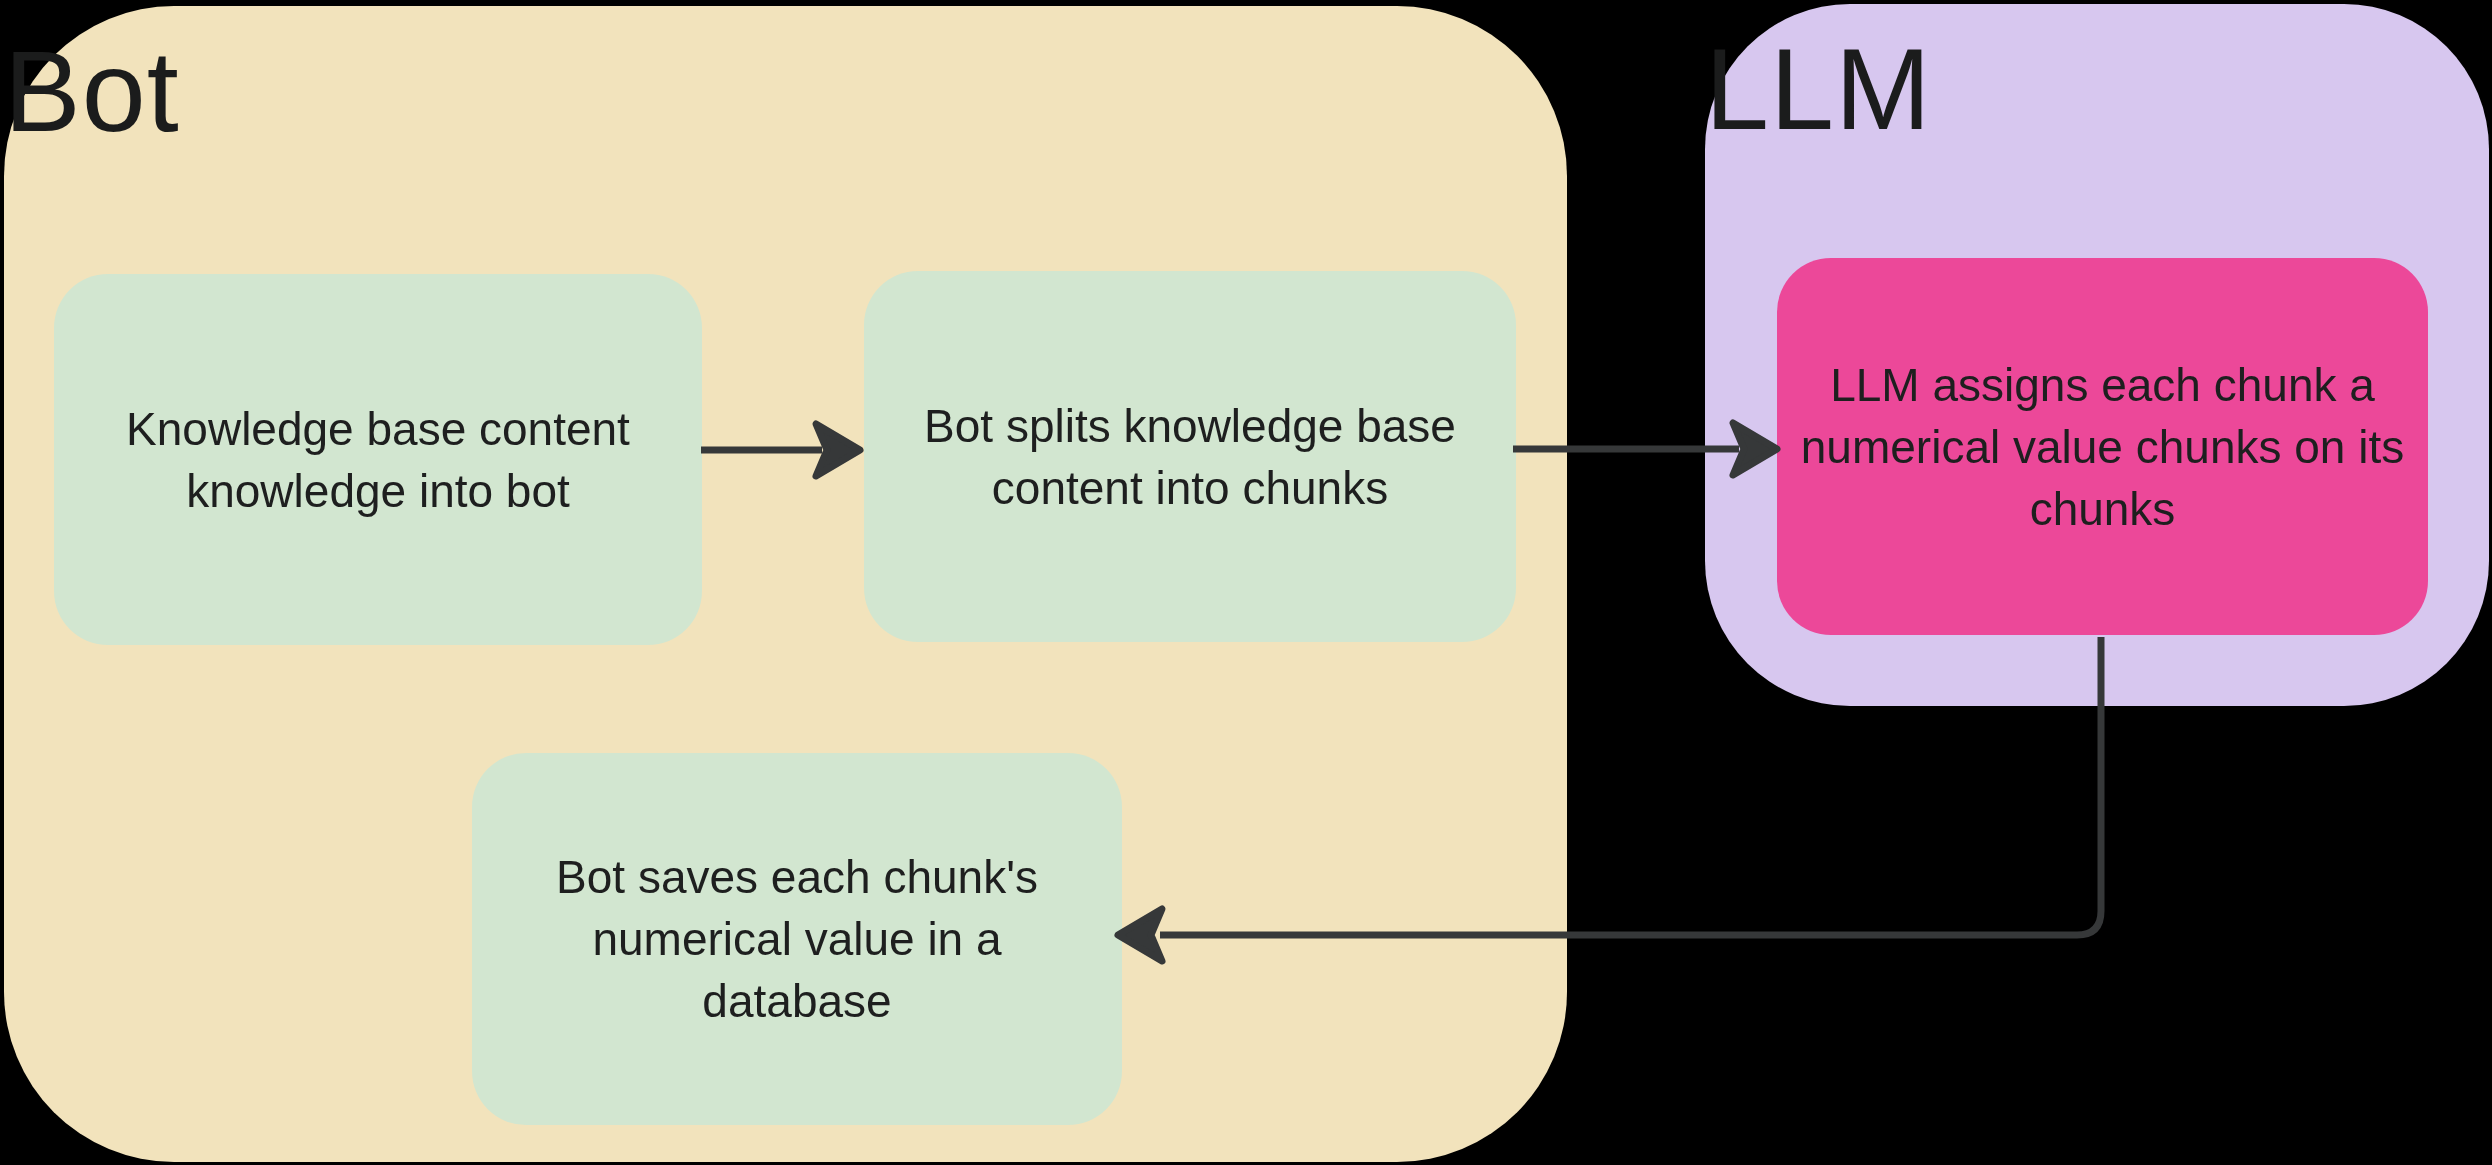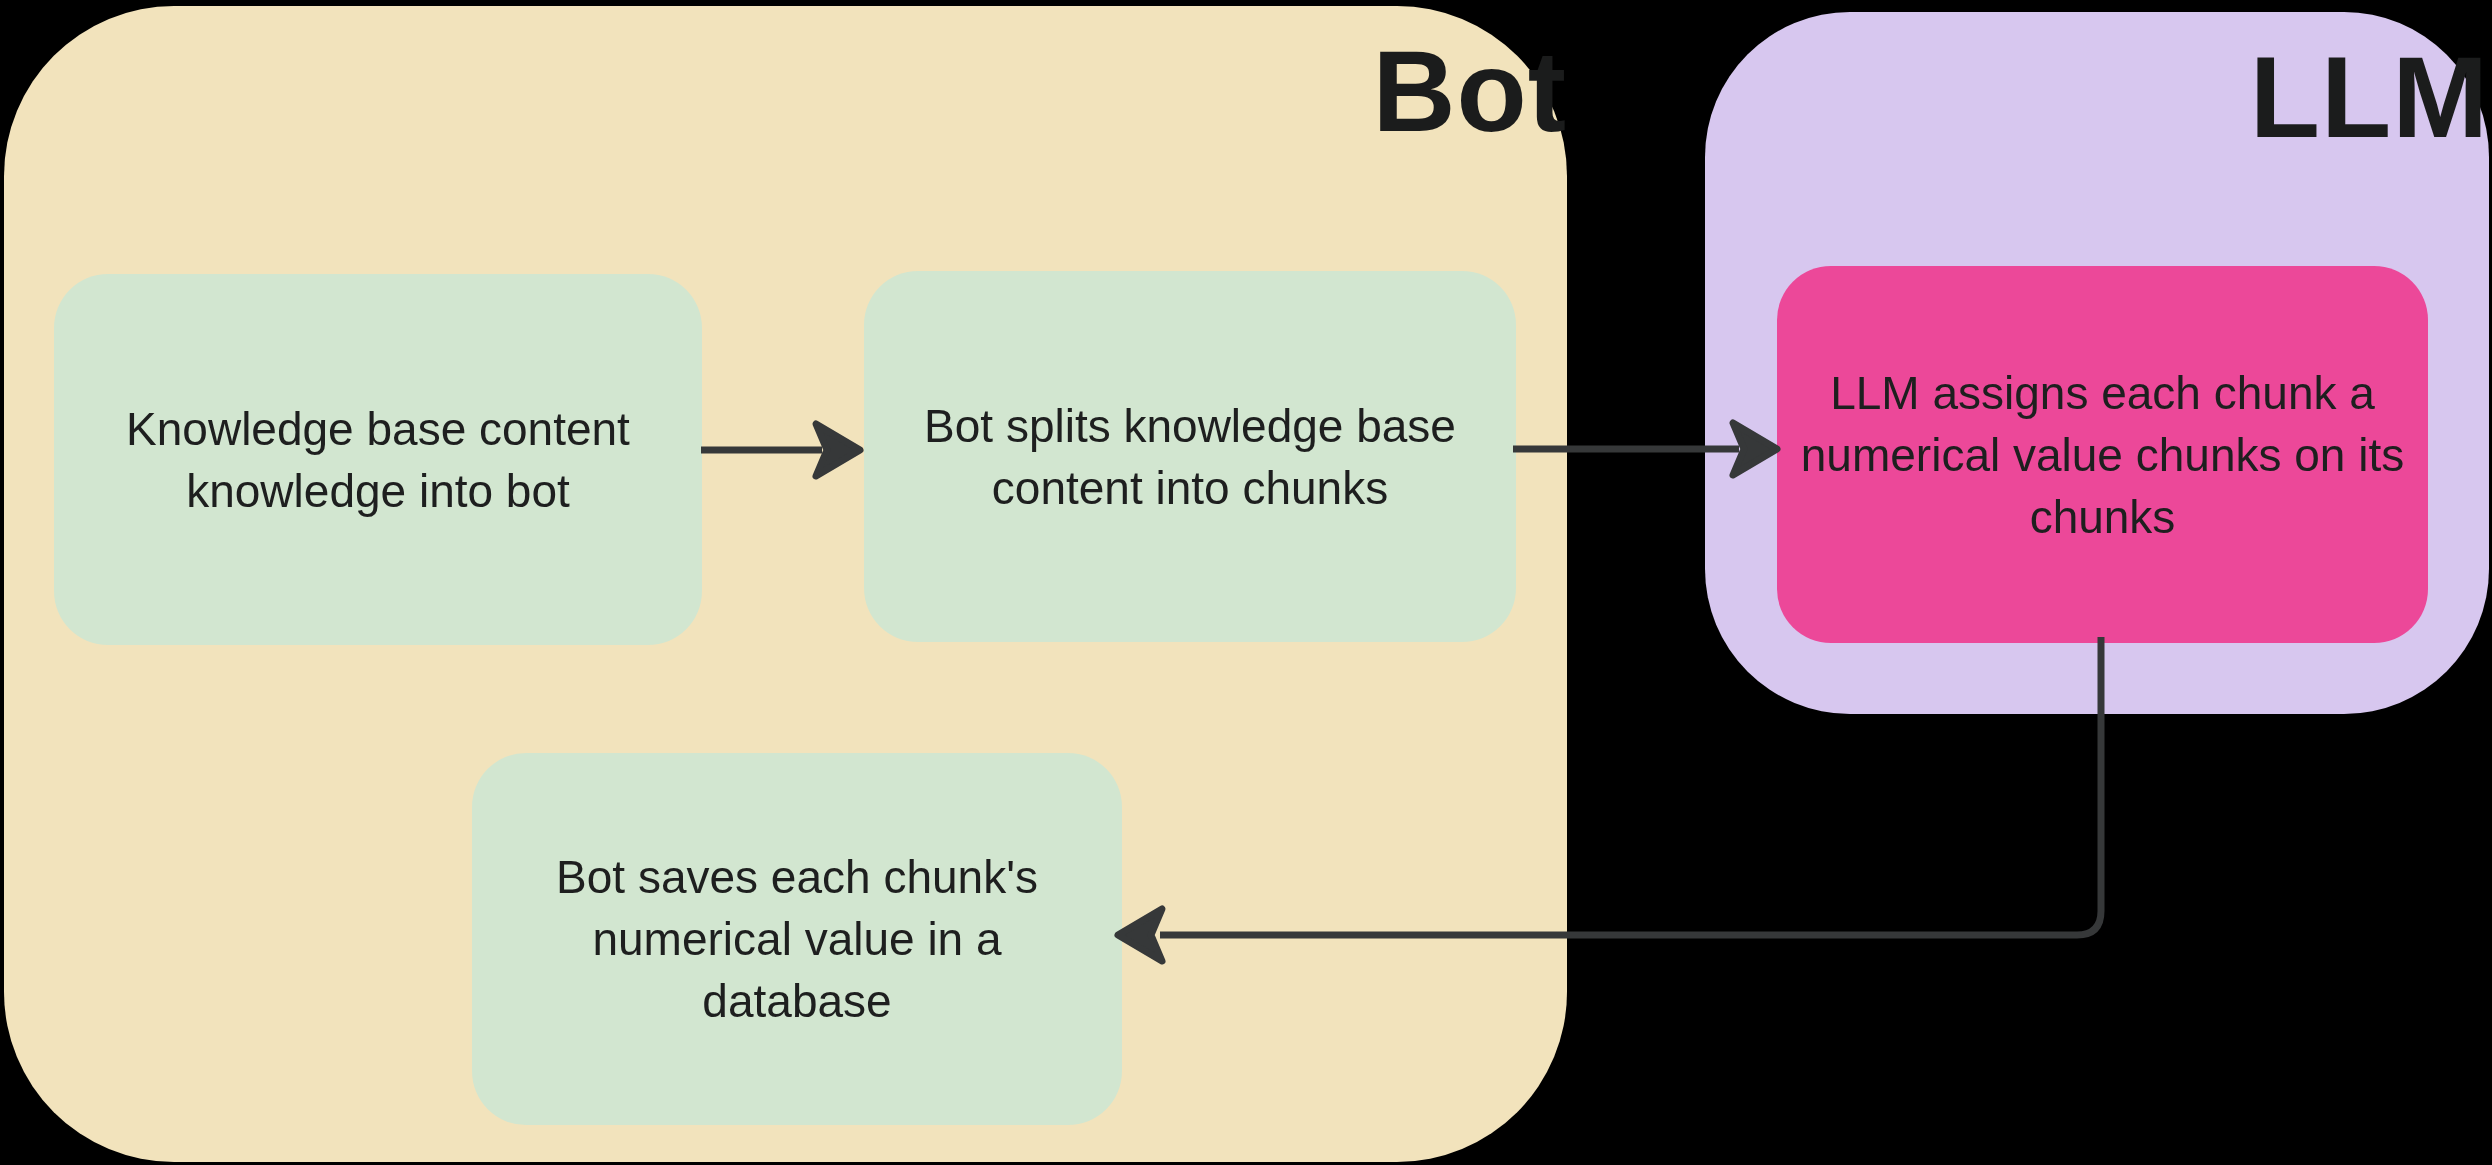--- a/index.html
+++ b/index.html
@@ -22,35 +22,35 @@
   .container.bot {
     left: 4px;
     top: 6px;
     width: 1563px;
     height: 1156px;
     border-radius: 170px;
     background: #F2E3BC;
   }
   .container.llm {
     left: 1705px;
-    top: 12px;
+    top: 4px;
     width: 784px;
     height: 702px;
     border-radius: 145px;
     background: #D7C7EF;
   }
   .container-title {
     position: absolute;
     left: 0;
     right: 0;
     top: 28px;
-    text-align: right;
+    text-align: left;
     font-size: 115px;
     line-height: 115px;
-    font-weight: 700;
+    font-weight: 400;
     color: #1b1c1c;
     letter-spacing: 1px;
   }
   .node {
     position: absolute;
     border-radius: 54px;
     display: flex;
     flex-direction: column;
     align-items: center;
     justify-content: center;

